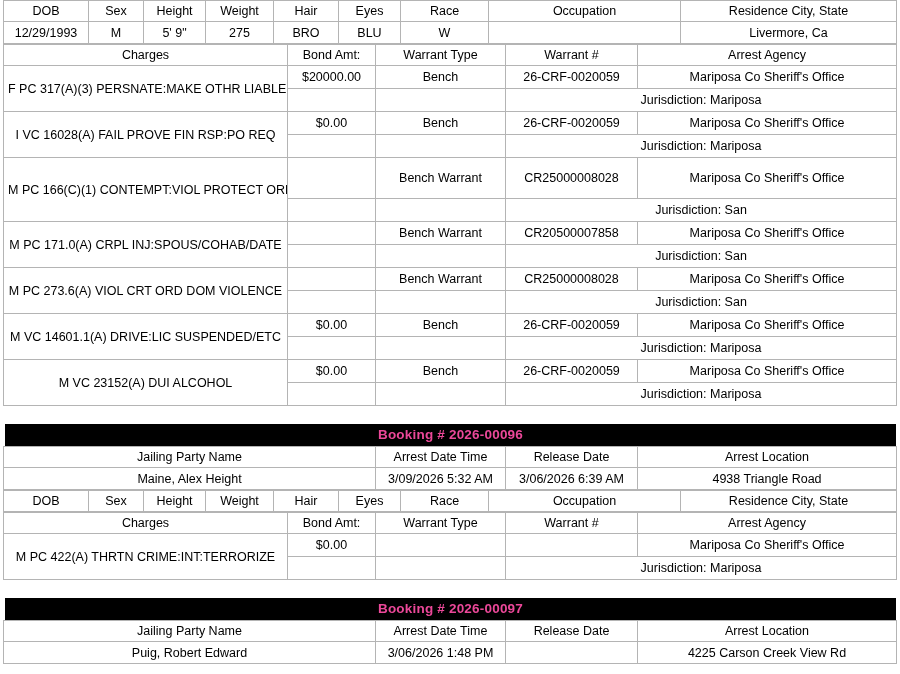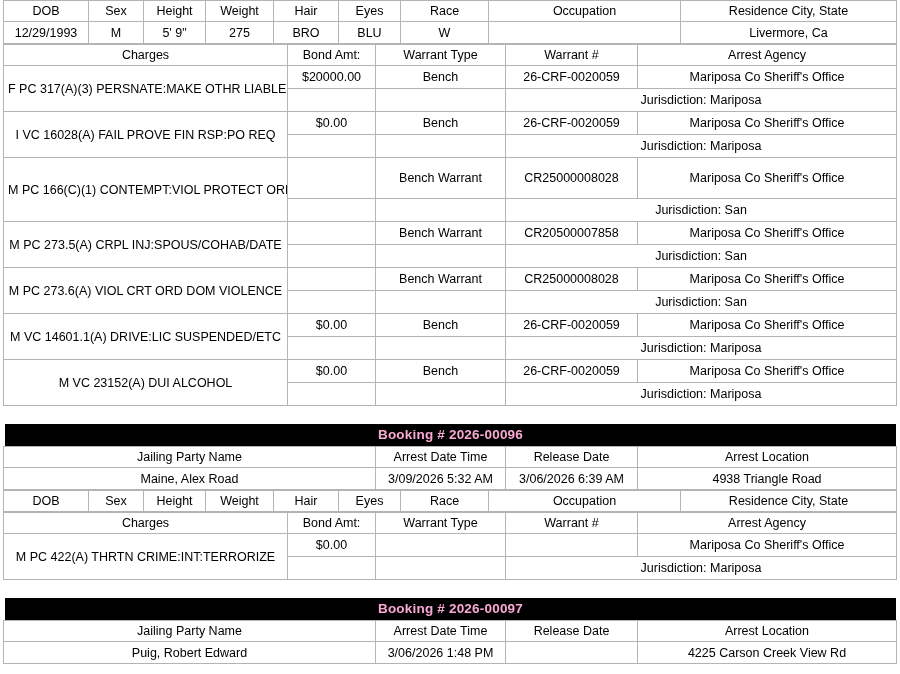--- a/index.html
+++ b/index.html
@@ -43,21 +43,21 @@
     height: 20px;
     font-size: 12.5px;
   }
   td.val {
     height: 21px;
   }
   .blackbar {
     margin-left: 5px;
     width: 891px;
     background: #000000;
-    color: #f9a8d4;
+    color: #ec4899;
     text-align: center;
     font-weight: bold;
     font-size: 13.5px;
     line-height: 22px;
     height: 22px;
     letter-spacing: 0.2px;
   }
   .gap {
     height: 18px;
     background: #ffffff;
@@ -160,21 +160,21 @@
           <td class="val">Bench Warrant</td>
           <td class="val">CR25000008028</td>
           <td class="val">Mariposa Co Sheriff's Office</td>
         </tr>
         <tr>
           <td class="val" style="height: 22px;"></td>
           <td class="val"></td>
           <td class="val" colspan="2">Jurisdiction: San</td>
         </tr>
         <tr>
-          <td class="chargecell" rowspan="2" style="height: 45px;">M PC 273.5(A) CRPL INJ:SPOUS/COHAB/DATE</td>
+          <td class="chargecell" rowspan="2" style="height: 45px;">M PC 171.0(A) CRPL INJ:SPOUS/COHAB/DATE</td>
           <td class="val" style="height: 22px;"></td>
           <td class="val">Bench Warrant</td>
           <td class="val">CR20500007858</td>
           <td class="val">Mariposa Co Sheriff's Office</td>
         </tr>
         <tr>
           <td class="val" style="height: 22px;"></td>
           <td class="val"></td>
           <td class="val" colspan="2">Jurisdiction: San</td>
         </tr>
@@ -228,21 +228,21 @@
         <col style="width:259px">
     </colgroup>
     <tbody>
         <tr>
       <td class="hd">Jailing Party Name</td>
       <td class="hd">Arrest Date Time</td>
       <td class="hd">Release Date</td>
       <td class="hd">Arrest Location</td>
     </tr>
     <tr>
-      <td class="val">Maine, Alex Road</td>
+      <td class="val">Maine, Alex Height</td>
       <td class="val">3/09/2026 5:32 AM</td>
       <td class="val">3/06/2026 6:39 AM</td>
       <td class="val">4938 Triangle Road</td>
     </tr>
   </tbody>
     </table>
 
   <table class="grid">
     <colgroup>
       <col style="width:85px">

